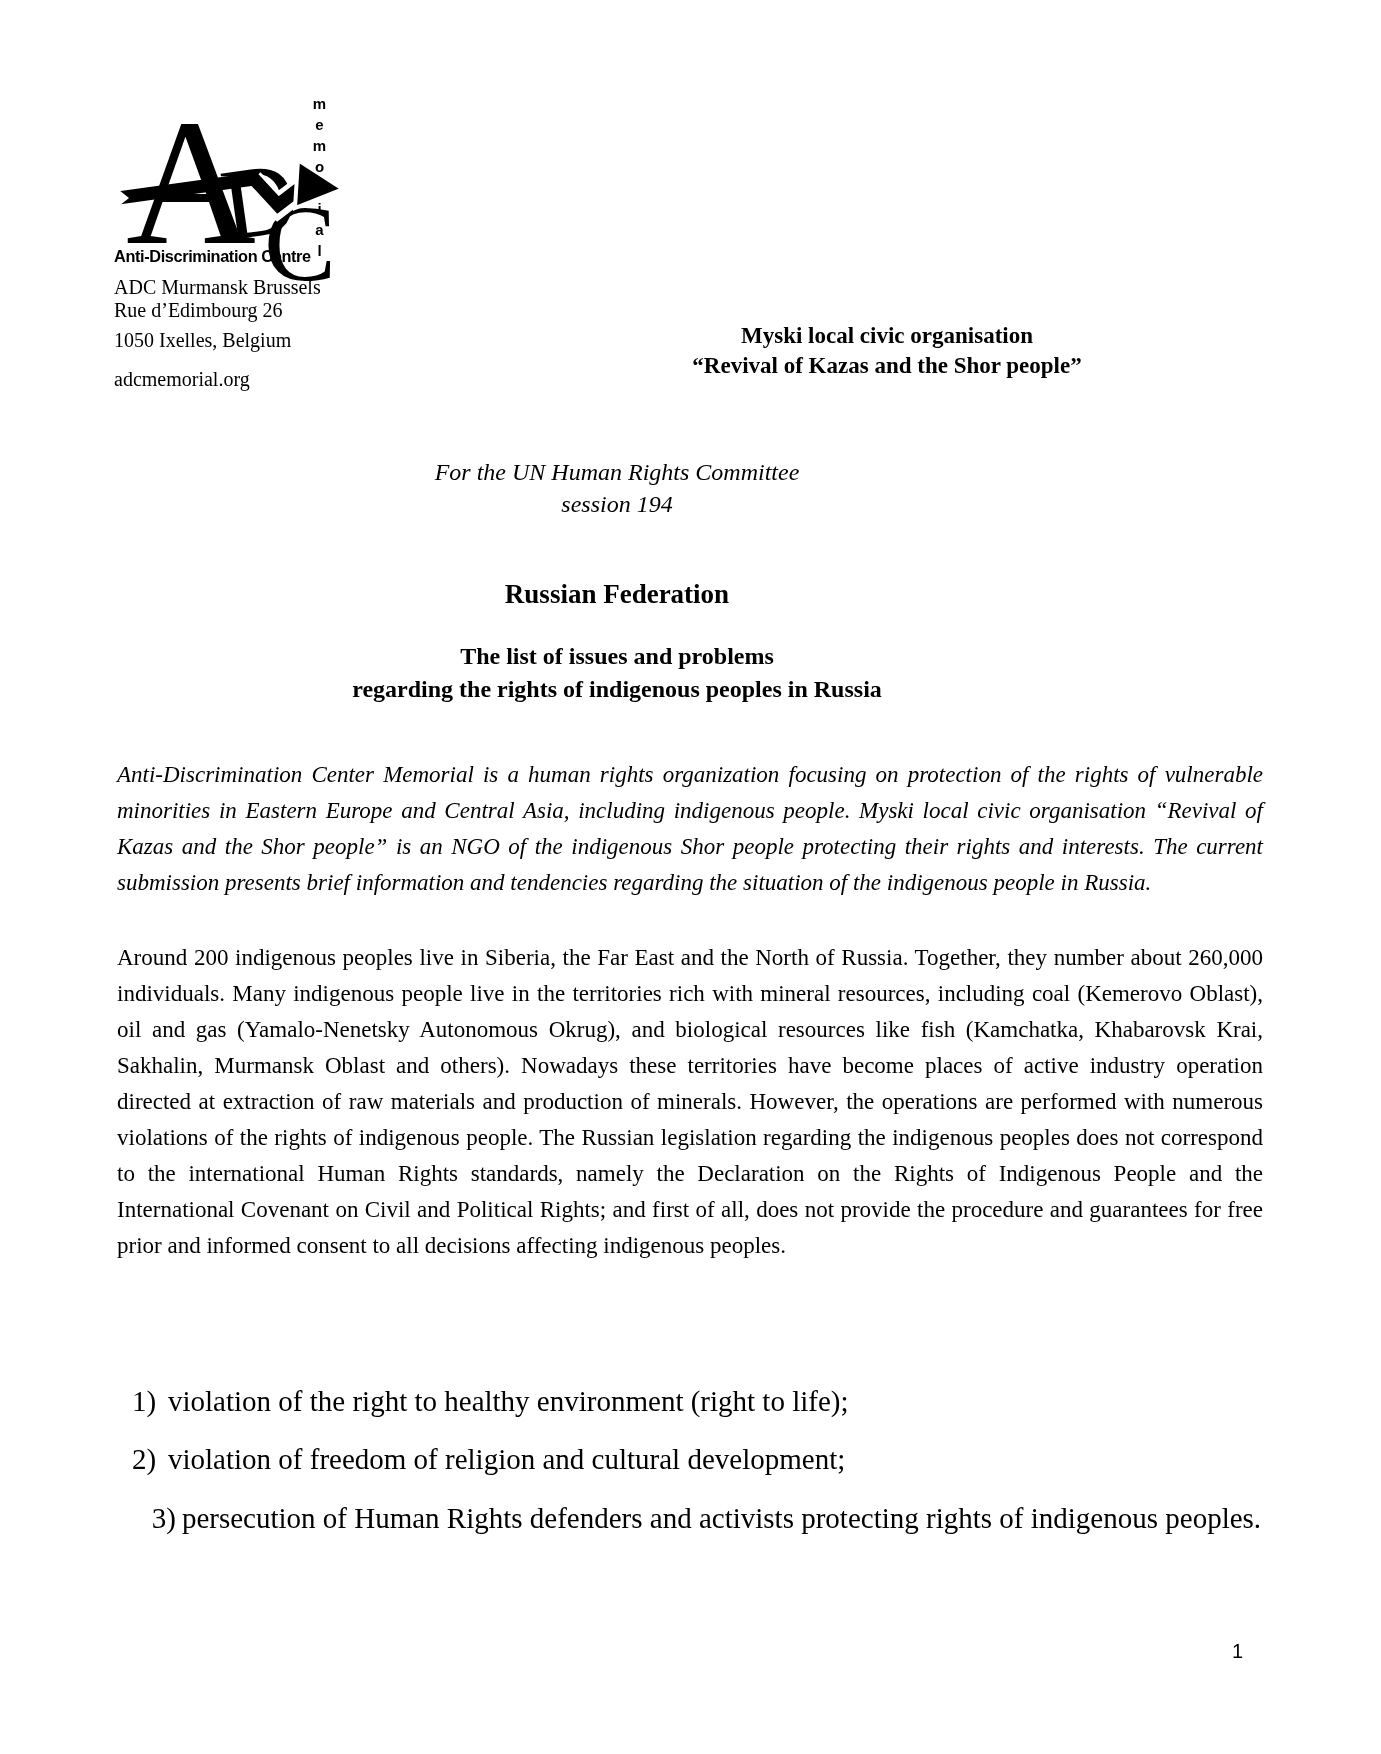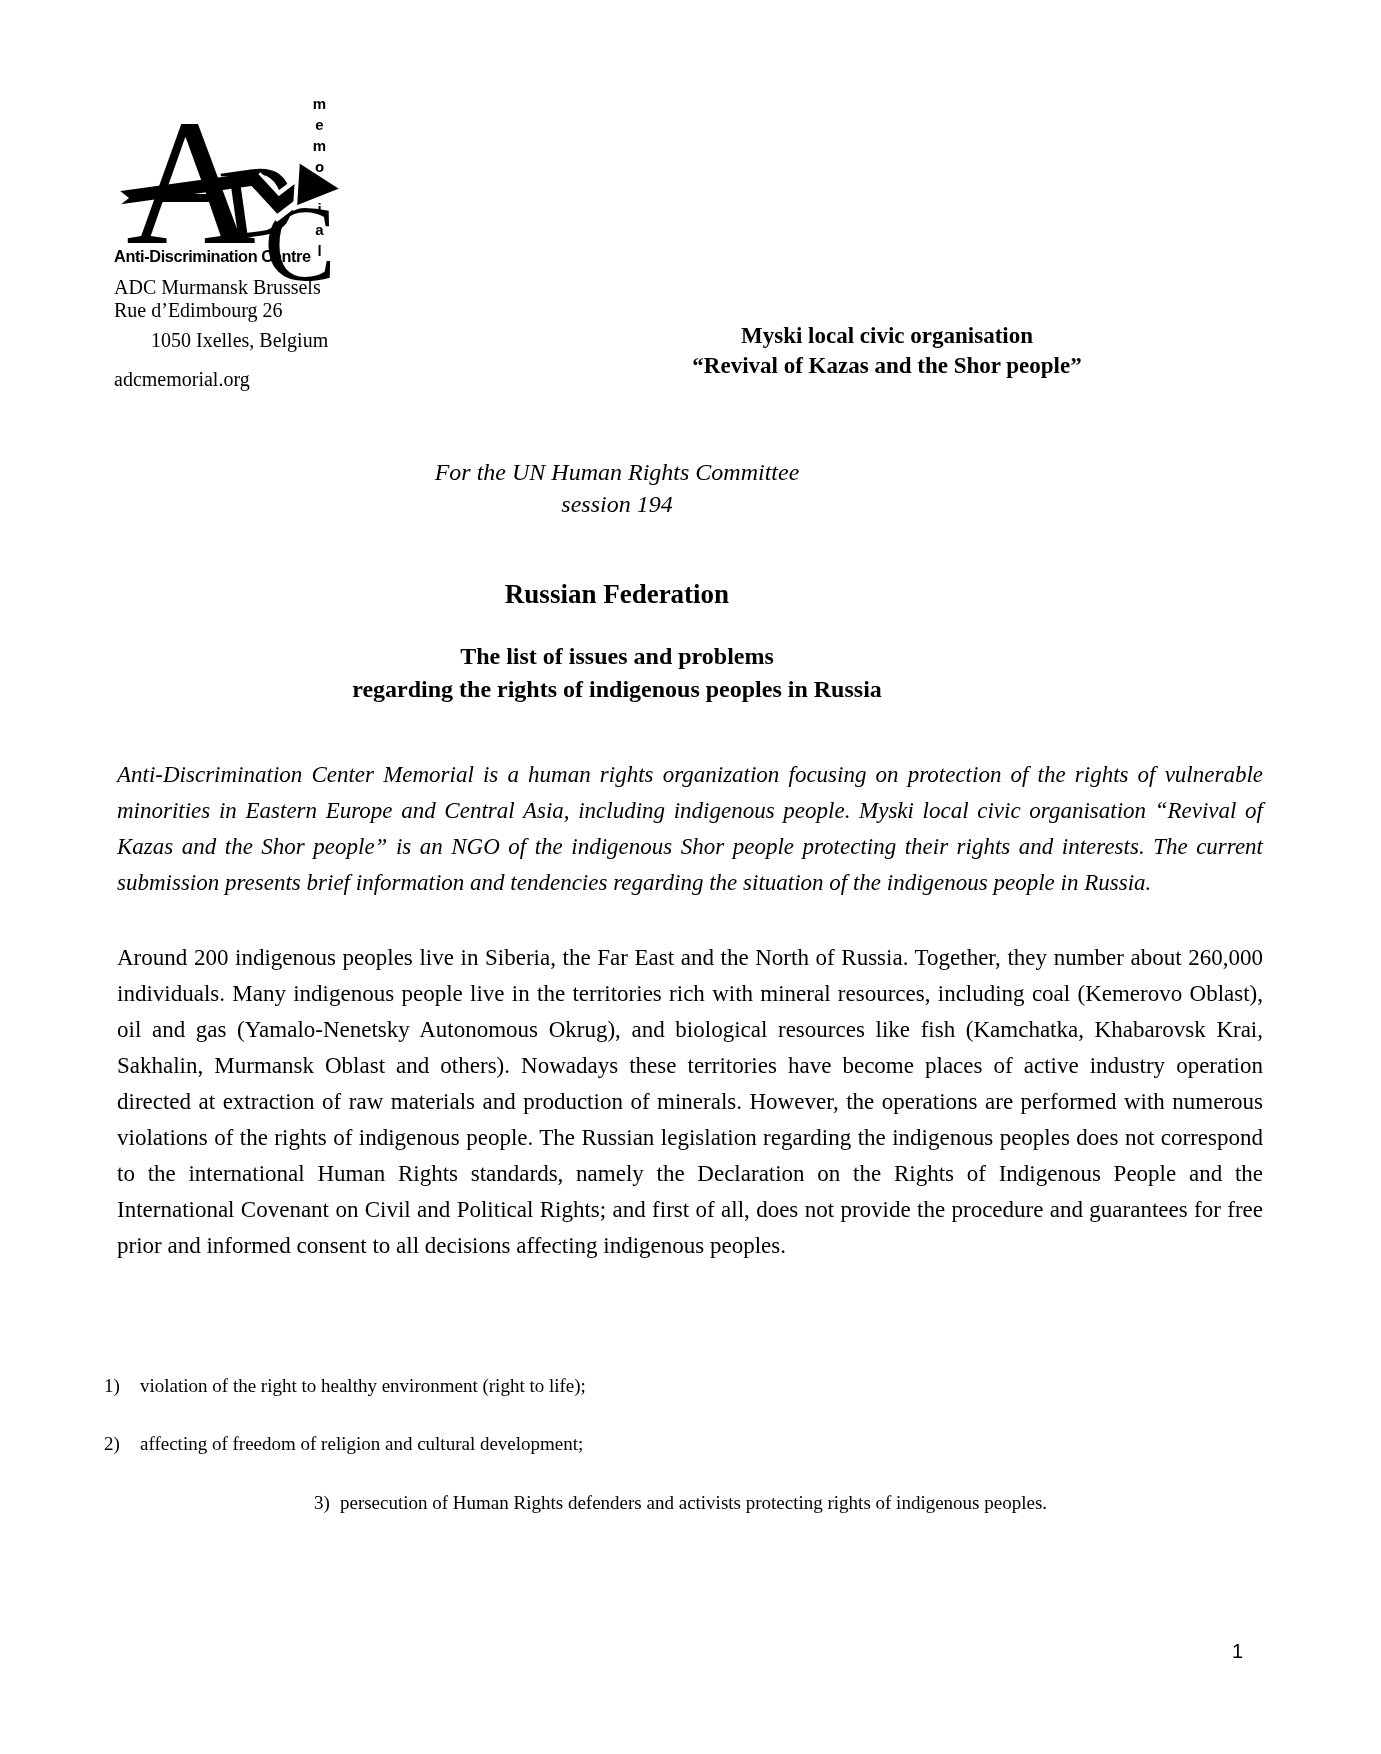--- a/index.html
+++ b/index.html
@@ -25,21 +25,21 @@
   }
   .adc-caption {
     position: absolute; left: 114px; top: 247px;
     font-family: "Liberation Sans", "DejaVu Sans", sans-serif;
     font-weight: bold; font-size: 17px; letter-spacing: -0.4px;
     transform: scaleX(0.96); transform-origin: left;
   }
 
   
   .sender { position: absolute; left: 114px; top: 276px; font-size: 20px; line-height: 23px; }
-  .sender .gap1 { margin-top: 7px; margin-left: 37px; }
+  .sender .gap1 { margin-top: 7px; }
   .sender .gap2 { margin-top: 16px; }
 
   
   .org-block {
     position: absolute; left: 600px; top: 321px; width: 574px;
     text-align: center; font-weight: bold; font-size: 23px; line-height: 30px;
   }
 
   
   .center-line { position: absolute; left: 117px; width: 1000px; text-align: center; }
@@ -52,22 +52,22 @@
   
   .para {
     position: absolute; left: 117px; width: 1146px;
     font-size: 23px; line-height: 36px; text-align: justify;
   }
   .p-intro { top: 757px; font-style: italic; }
   .p-main  { top: 940px; }
   .p-sub   { top: 1285px; }
 
   .list-item {
-    position: absolute; left: 104px; width: 1143px;
-    font-size: 19px; line-height: 30px;
+    position: absolute; left: 132px; width: 1143px;
+    font-size: 29px; line-height: 30px; margin-top: 15px;
   }
   .li-1 { top: 1371px; }
   .li-2 { top: 1429px; }
   .li-3 { top: 1488px; text-align: center; }
   .list-item .num { display: inline-block; width: 36px; }
 
   .page-num {
     position: absolute; left: 1232px; top: 1640px;
     font-family: "Liberation Sans", "DejaVu Sans", sans-serif;
     font-size: 20px;
@@ -111,21 +111,21 @@
   <div class="center-line h-title2">regarding the rights of indigenous peoples in Russia</div>
   <div class="center-line h-title1">The list of issues and problems</div>
 
   <div class="para p-intro">Anti-Discrimination Center Memorial is a human rights organization focusing on protection of the rights of vulnerable minorities in Eastern Europe and Central Asia, including indigenous people. Myski local civic organisation “Revival of Kazas and the Shor people” is an NGO of the indigenous Shor people protecting their rights and interests. The current submission presents brief information and tendencies regarding the situation of the indigenous people in Russia.</div>
   <div class="para p-main">Around 200 indigenous peoples live in Siberia, the Far East and the North of Russia. Together, they number about 260,000 individuals. Many indigenous people live in the territories rich with mineral resources, including coal (Kemerovo Oblast), oil and gas (Yamalo-Nenetsky Autonomous Okrug), and biological resources like fish (Kamchatka, Khabarovsk Krai, Sakhalin, Murmansk Oblast and others). Nowadays these territories have become places of active industry operation directed at extraction of raw materials and production of minerals. However, the operations are performed with numerous violations of the rights of indigenous people. The Russian legislation regarding the indigenous peoples does not correspond to the international Human Rights standards, namely the Declaration on the Rights of Indigenous People and the International Covenant on Civil and Political Rights; and first of all, does not provide the procedure and guarantees for free prior and informed consent to all decisions affecting indigenous peoples.</div>
 
   <div class="list-item li-1">
     <span class="num">1)</span><span>violation of the right to healthy environment (right to life);</span>
   </div>
   <div class="list-item li-2">
-    <span class="num">2)</span><span>affecting of freedom of religion and cultural development;</span>
+    <span class="num">2)</span><span>violation of freedom of religion and cultural development;</span>
   </div>
   <div class="list-item li-3">
     <span class="num">3)</span><span>persecution of Human Rights defenders and activists protecting rights of indigenous peoples.</span>
   </div>
 
   <div class="page-num">1</div>
 
 </div>
 
 </body></html>

